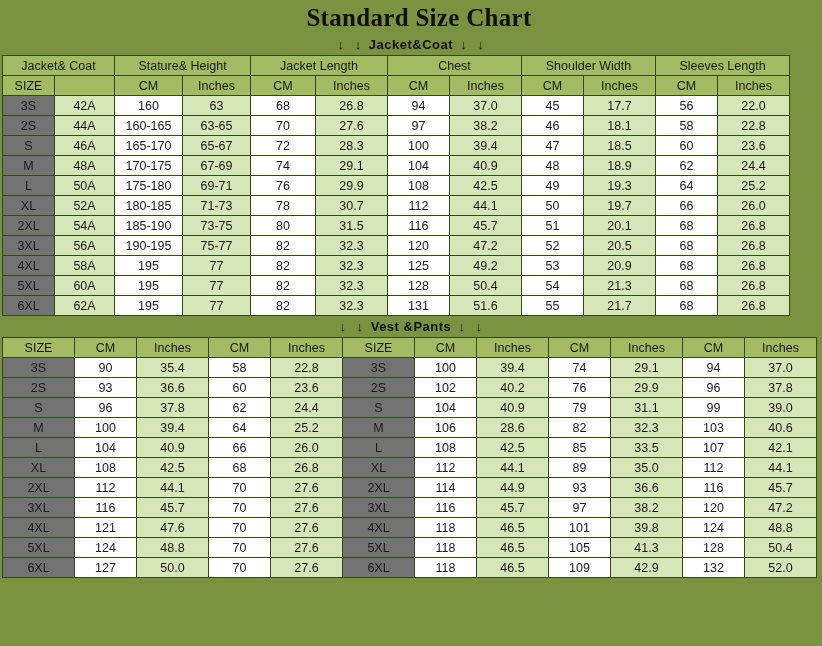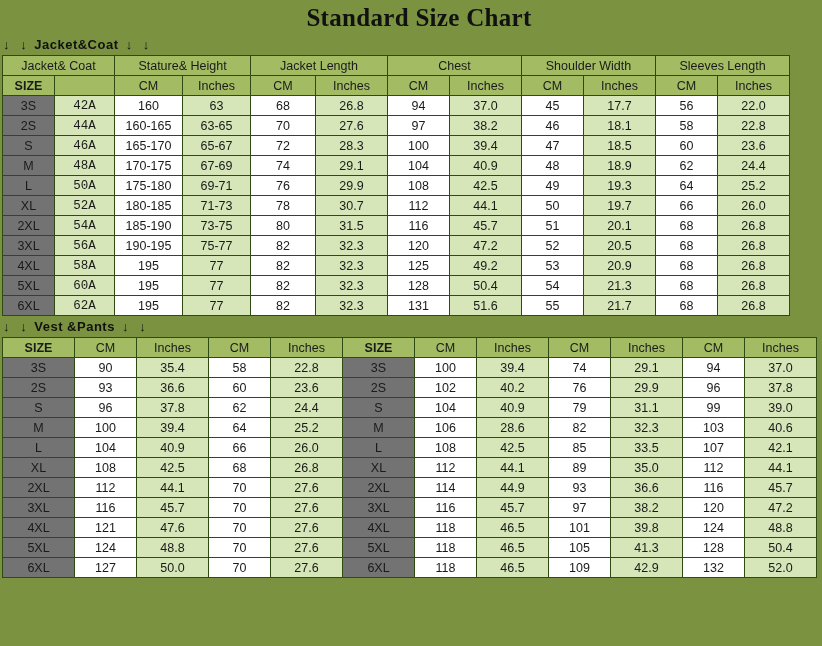--- a/index.html
+++ b/index.html
@@ -23,21 +23,21 @@
     text-align: center;
     font-size: 25px;
     font-weight: bold;
     color: #111;
     padding: 4px 0 2px 0;
     letter-spacing: 0.3px;
     font-family: "Liberation Serif", serif;
     margin-left: 16px;
   }
   .section-head {
-    text-align: left;
+    text-align: center;
     font-size: 13px;
     font-weight: bold;
     color: #111;
     padding: 3px 0 3px 0;
     letter-spacing: 0.5px;
   }
   .arrow {
     display: inline-block;
     padding: 0 3px;
     font-size: 13px;
@@ -64,32 +64,31 @@
     height: 40px;
     line-height: 16px;
     color: #111;
   }
   td.unit {
     background: #a3bc63;
     font-size: 12.5px;
     height: 20px;
   }
   td.unit.sizecol {
-    font-weight: bold;
+    font-weight: normal;
   }
   td.sz {
     background: #737373;
     font-weight: bold;
     font-size: 13px;
   }
   td.code {
     background: #d7e6b8;
     font-weight: bold;
     font-size: 13px;
-    font-family: Liberation Mono, monospace;
   }
   td.cm {
     background: #ffffff;
   }
   td.inch {
     background: #d7e6b8;
   }
 </style>
 </head>
 <body>

